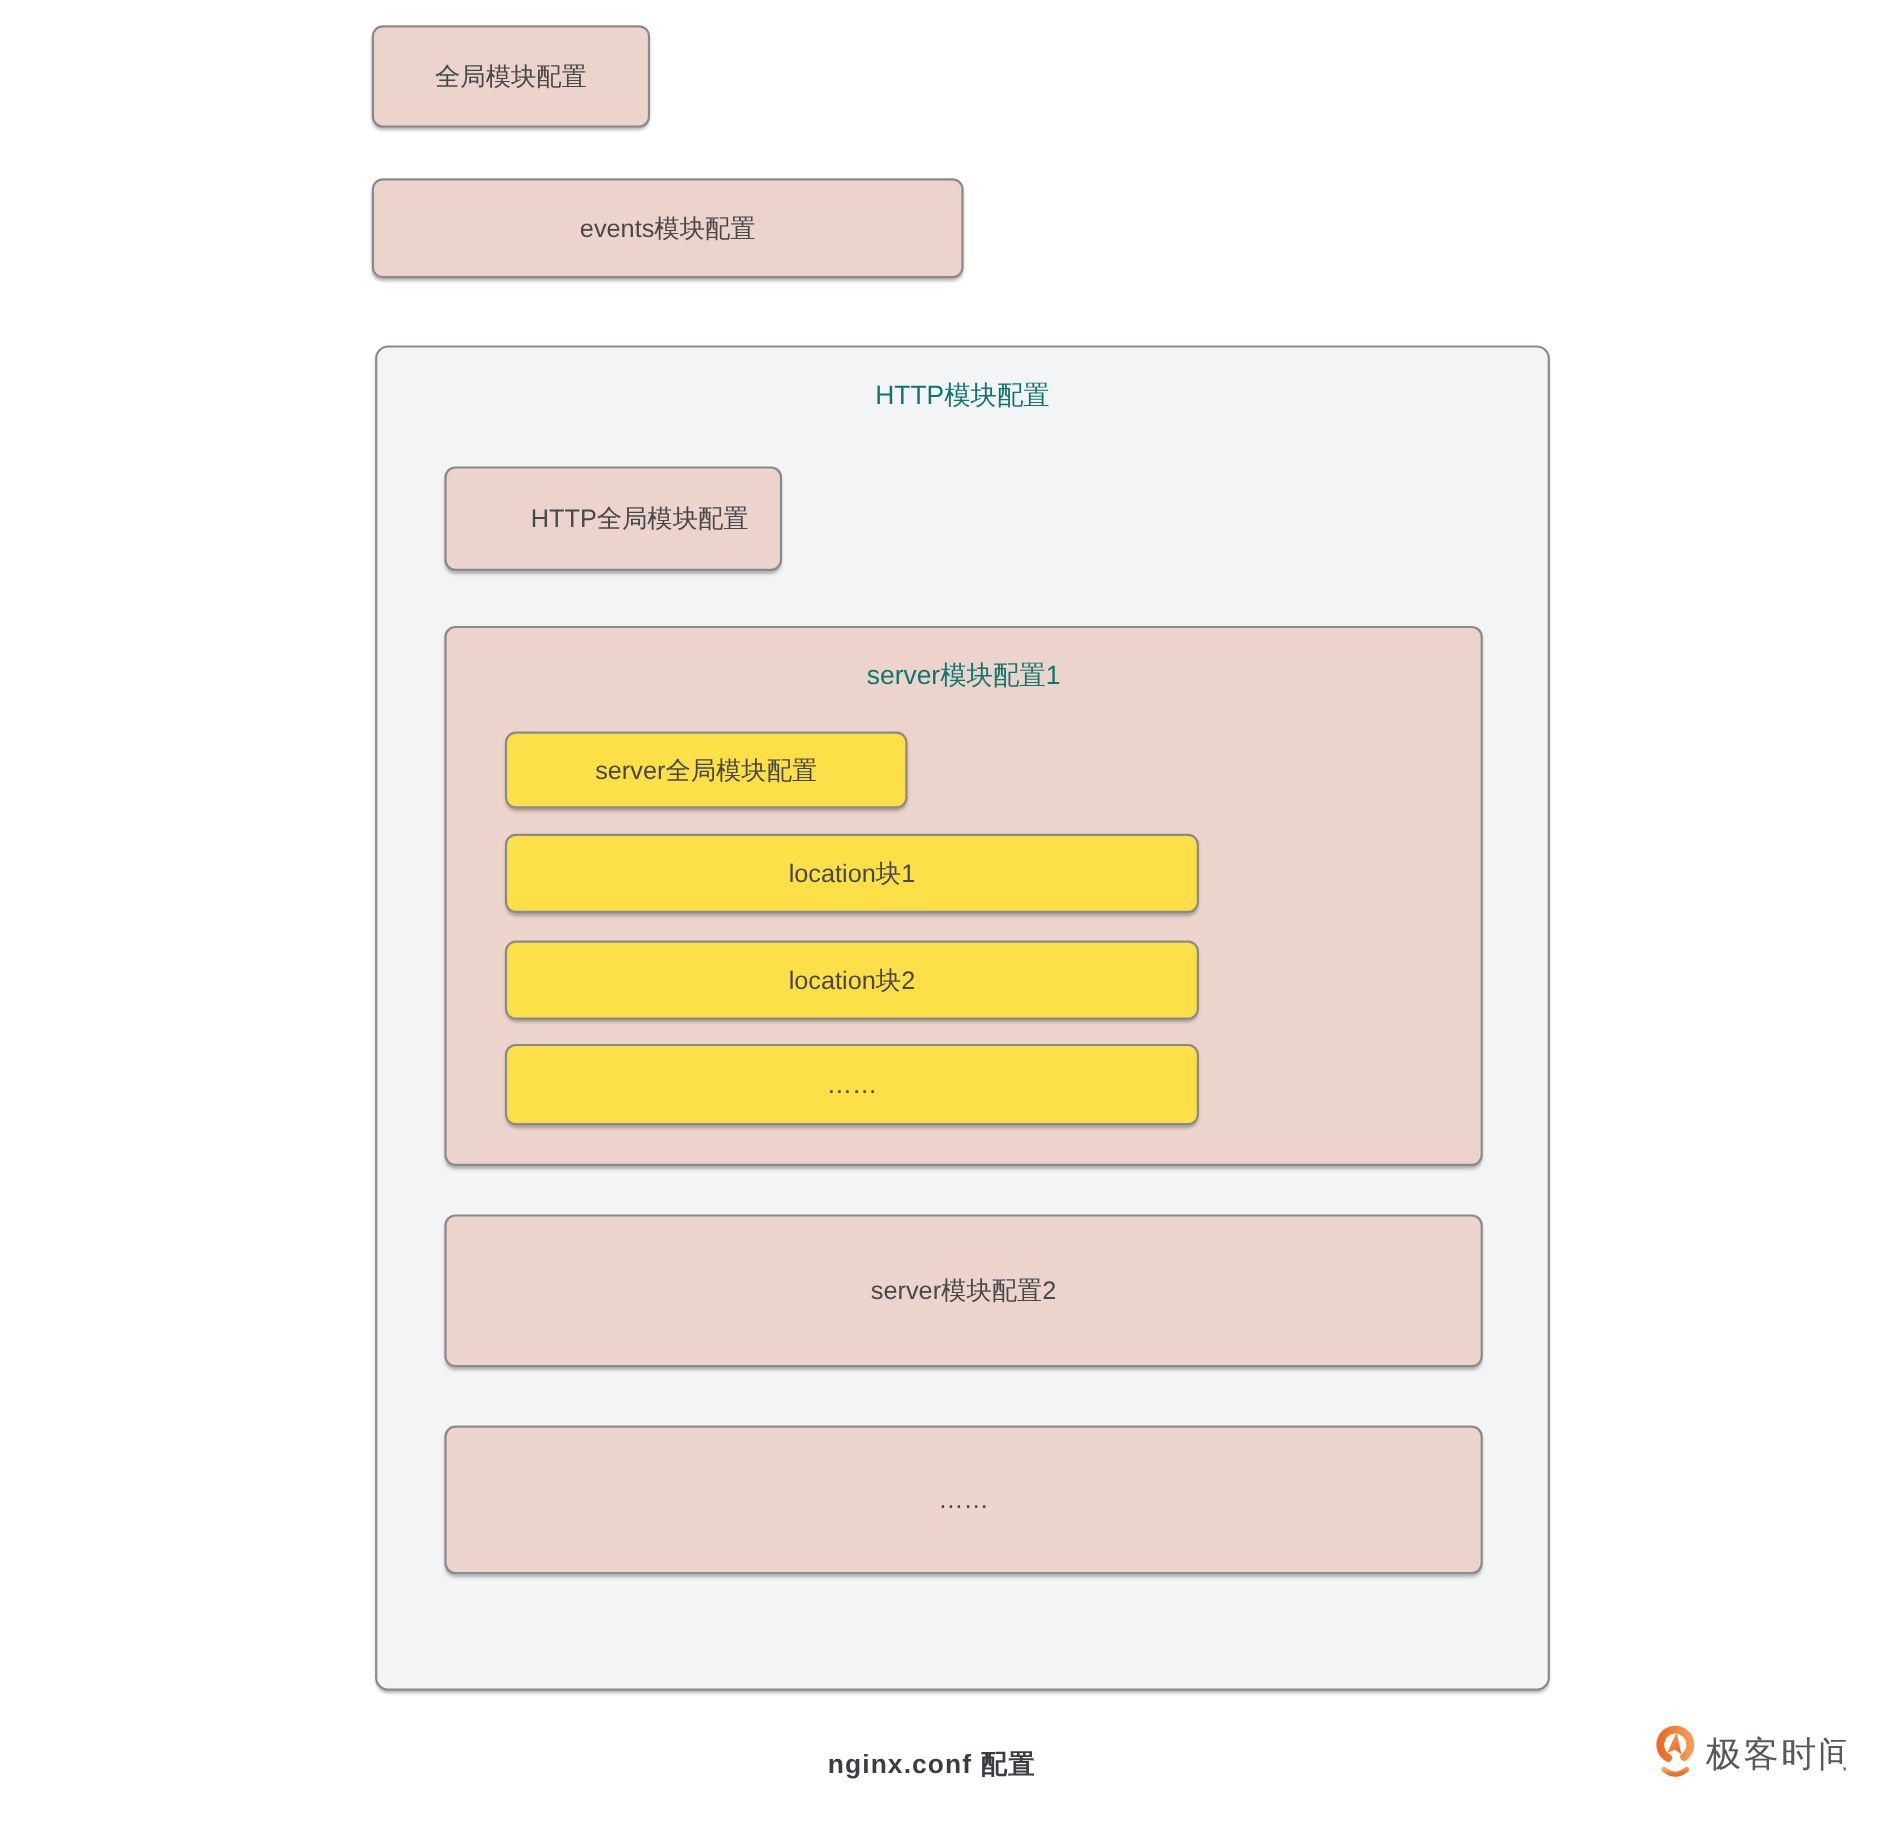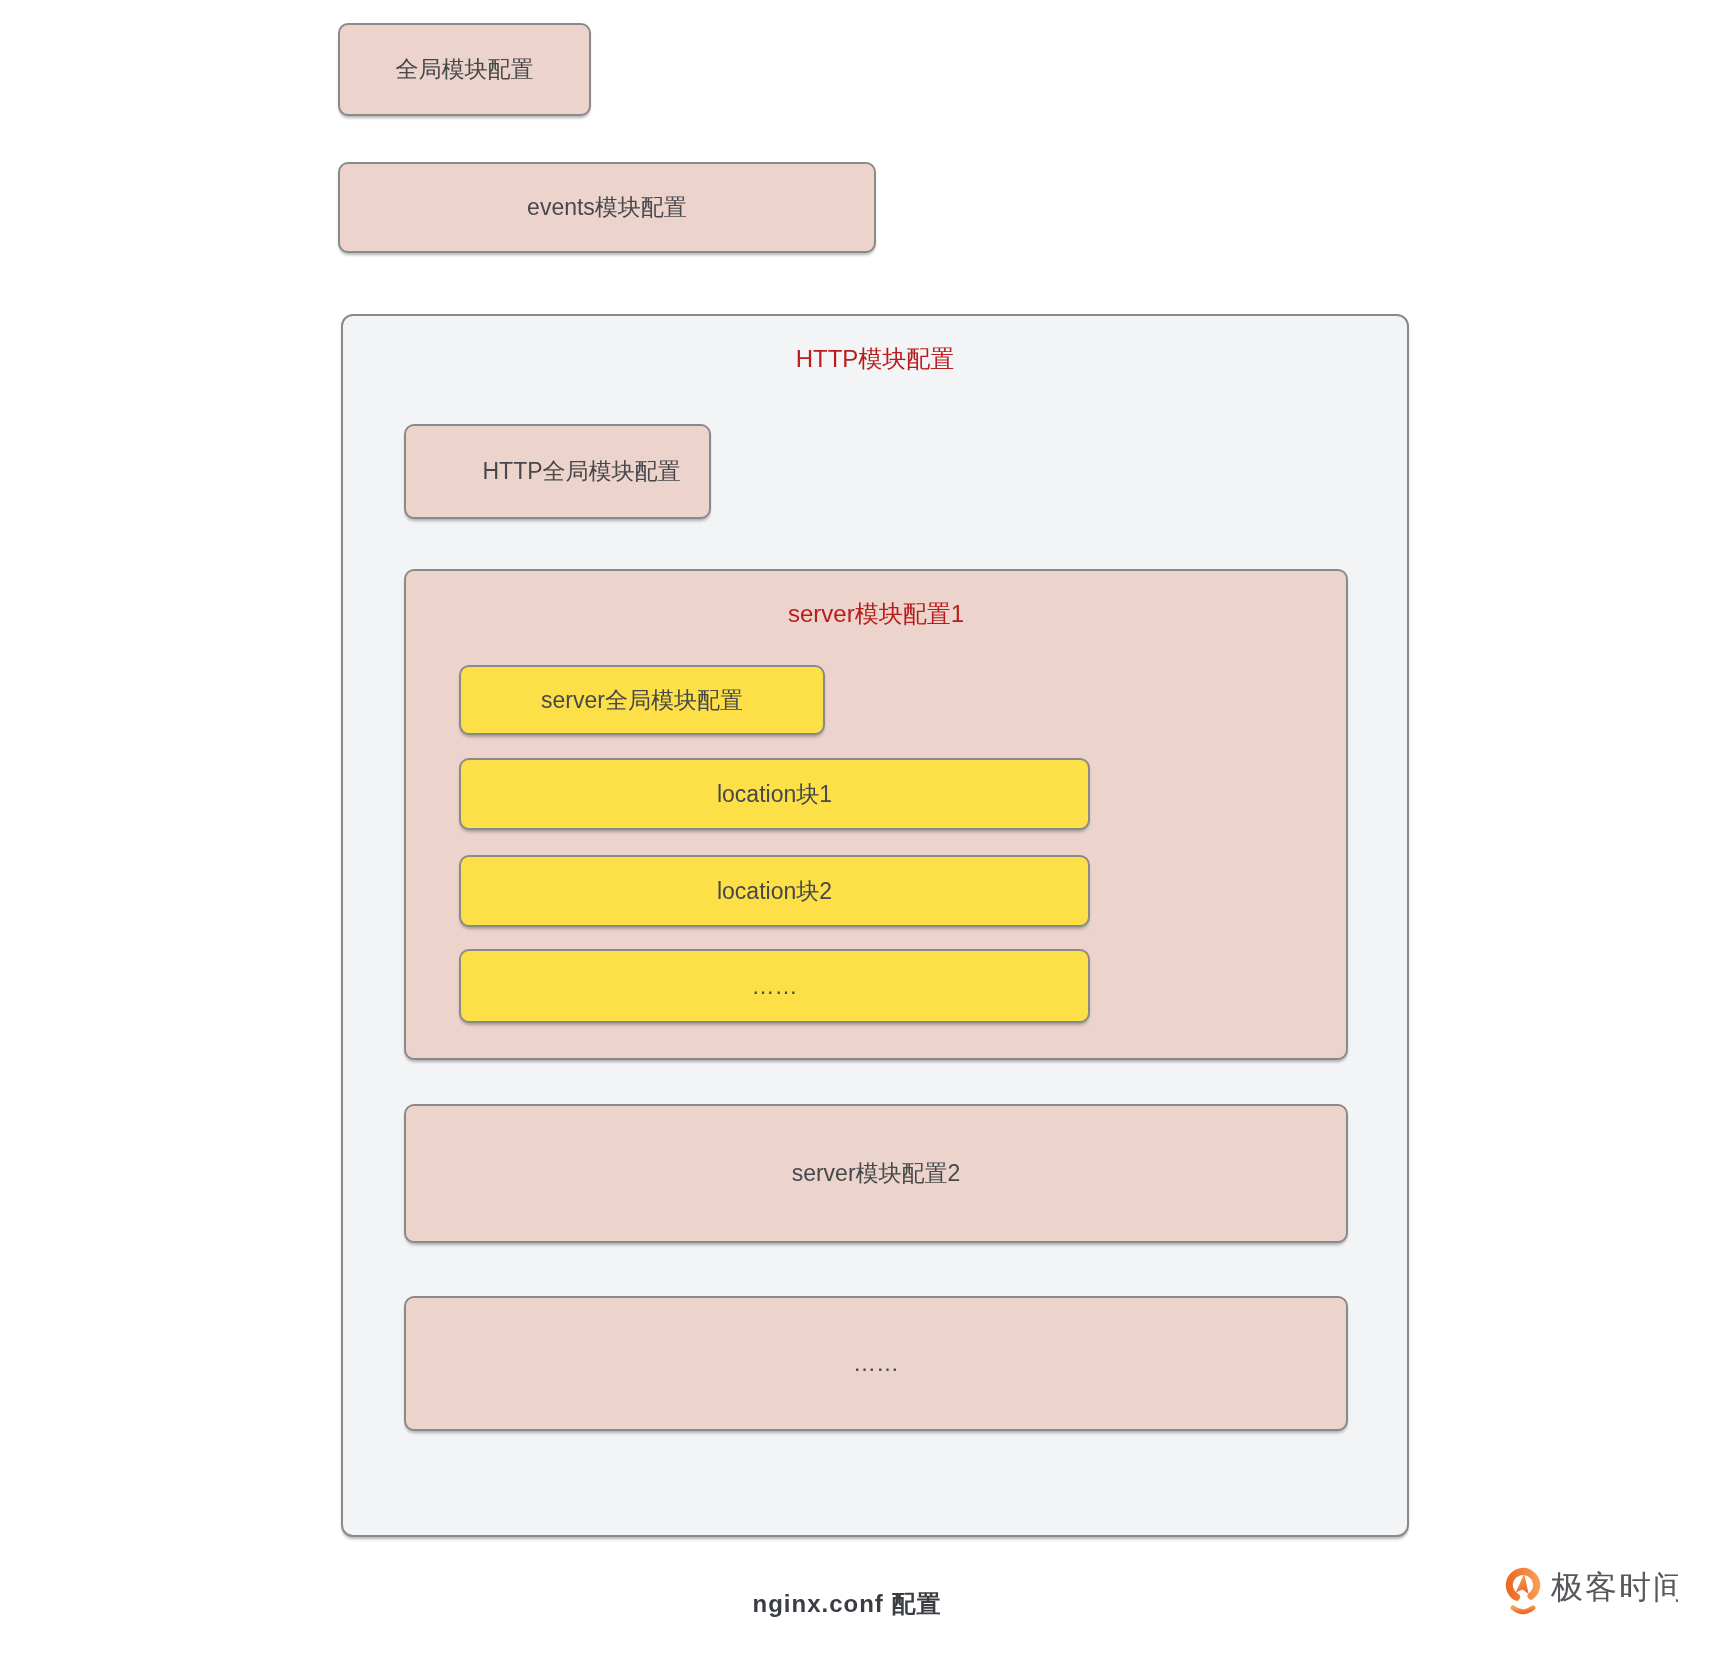--- a/index.html
+++ b/index.html
@@ -26,21 +26,21 @@
   }
   .pink  { background: #ecd3cb; }
   .white { background: #fde047; }
   .panel { background: #f3f4f6; display: block; border-radius: 12px; }
   .panel-title {
     position: absolute;
     left: 0; right: 0;
     top: 27px;
     text-align: center;
     font-size: 24px;
-    color: #b91c1c;
+    color: #0f766e;
   }
 
   
   #box-global { left: 322px; top: 23px;  width: 253px;  height: 93px; }
   #box-events { left: 322px; top: 162px; width: 538px;  height: 91px; }
   #box-http   { left: 325px; top: 314px; width: 1068px; height: 1223px; }
 
   
   #box-http-global { left: 61px; top: 108px; width: 307px; height: 95px; padding-left: 48px; }
   #box-server1     { left: 61px; top: 253px; width: 944px; height: 491px; display: block; }
@@ -64,21 +64,21 @@
     color: #3a3d42;
     letter-spacing: 1px;
   }
 
   .logo {
     position: absolute;
     left: 1488px;
     top: 1566px;
     height: 58px;
     display: flex;
-    align-items: flex-start;
+    align-items: center;
     gap: 9px;
   }
   .logo-text {
     font-size: 32px;
     color: #56585c;
     letter-spacing: 2px;
     white-space: nowrap;
   }
 </style>
 </head>

